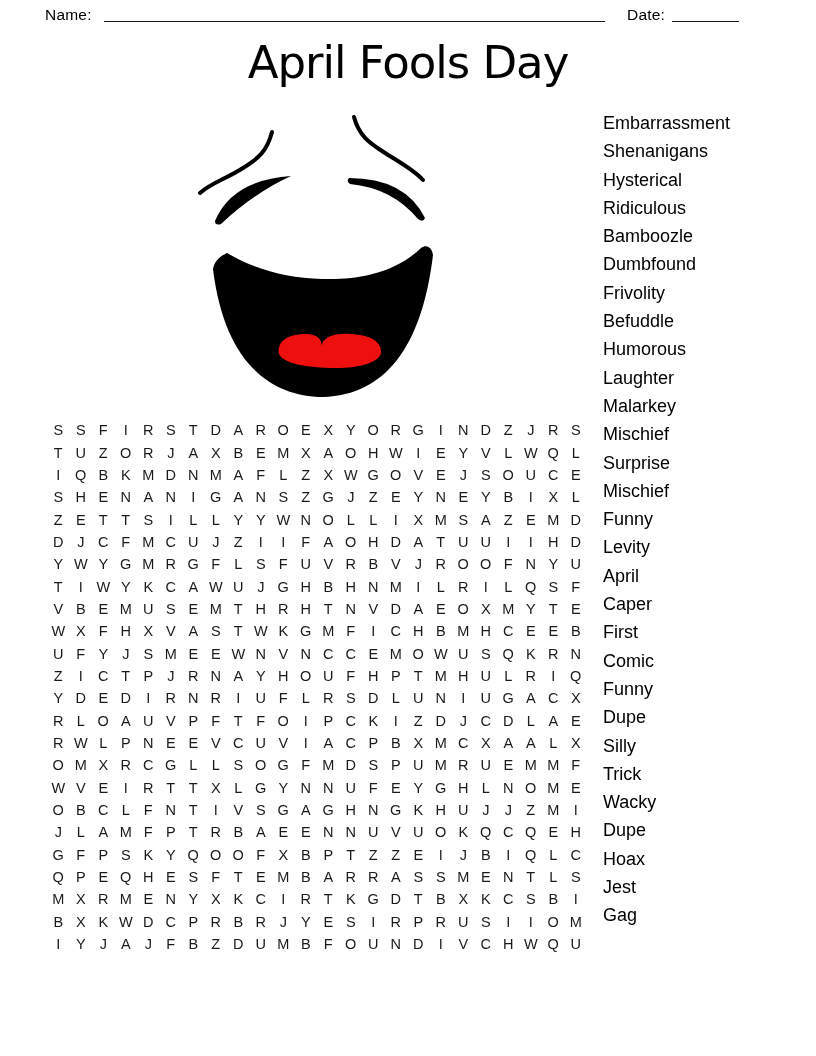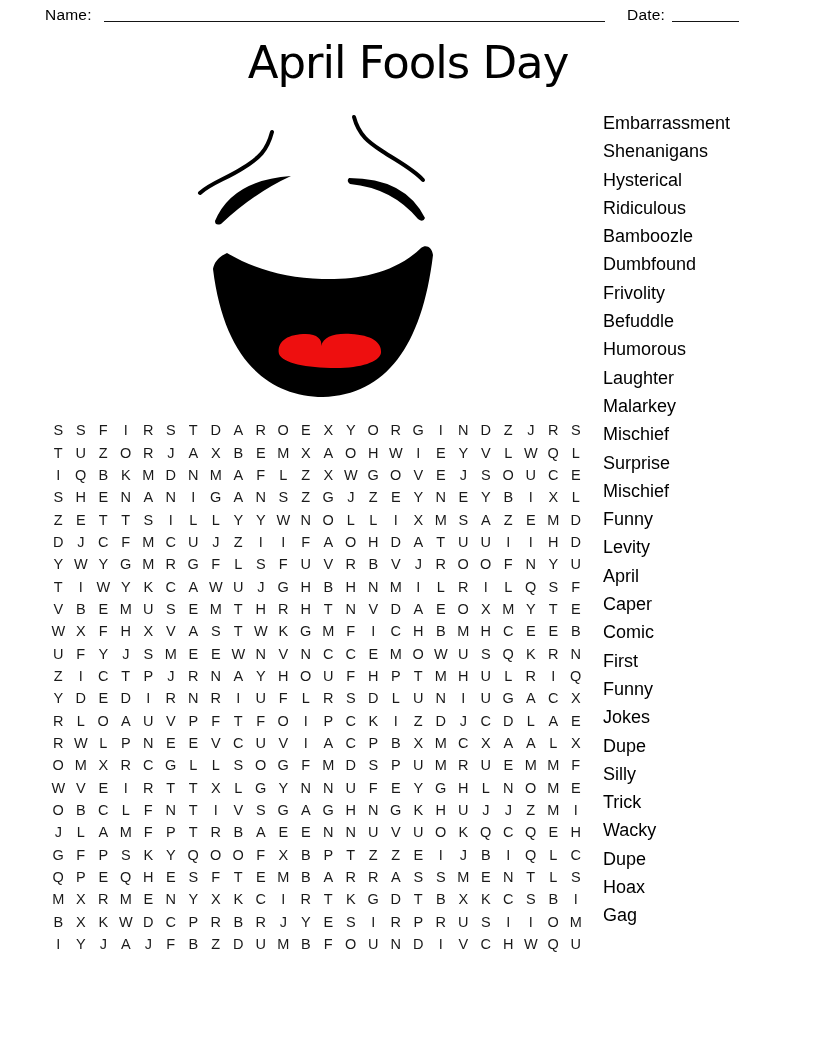--- a/index.html
+++ b/index.html
@@ -139,30 +139,30 @@
       <div class="word">Humorous</div>
       <div class="word">Laughter</div>
       <div class="word">Malarkey</div>
       <div class="word">Mischief</div>
       <div class="word">Surprise</div>
       <div class="word">Mischief</div>
       <div class="word">Funny</div>
       <div class="word">Levity</div>
       <div class="word">April</div>
       <div class="word">Caper</div>
+      <div class="word">First</div>
       <div class="word">Comic</div>
-      <div class="word">First</div>
       <div class="word">Funny</div>
-      <div class="word">Jokes</div>
       <div class="word">Dupe</div>
       <div class="word">Silly</div>
       <div class="word">Trick</div>
       <div class="word">Wacky</div>
       <div class="word">Dupe</div>
       <div class="word">Hoax</div>
+      <div class="word">Jest</div>
       <div class="word">Gag</div>
     </div>
 
   <div class="letter-grid">
       <div class="cell">S</div>
       <div class="cell">S</div>
       <div class="cell">F</div>
       <div class="cell">I</div>
       <div class="cell">R</div>
       <div class="cell">S</div>

